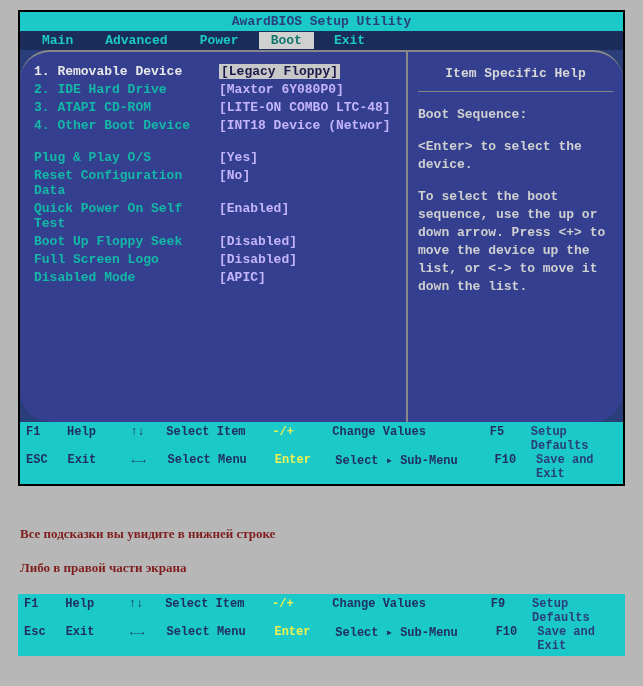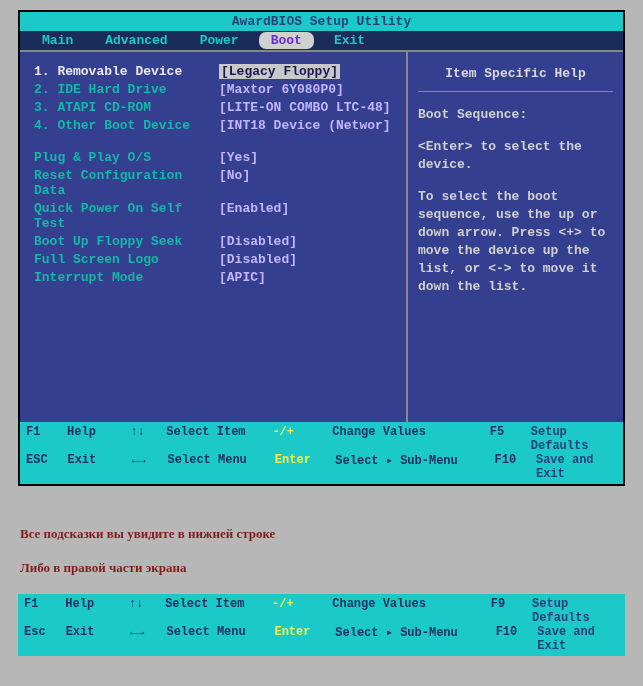--- a/index.html
+++ b/index.html
@@ -27,27 +27,27 @@
       background: #1a2d5a;
       padding: 1px 10px;
     }
     .menu-item {
       color: #1bc9c9;
       padding: 1px 12px;
       margin-right: 8px;
     }
     .menu-item.active {
       background: #d0d0d0;
-      color: #6d28d9;
-      border-radius: 7px;
+      color: #0f766e;
     }
     .content-wrap {
       display: flex;
       background: #343f8f;
       border-top: 2px solid #888;
+      border-radius: 30px;
     }
     .left-panel {
       flex: 1;
       border-right: 2px solid #888;
       padding: 12px 8px 12px 14px;
       min-height: 370px;
     }
     .right-panel {
       width: 215px;
       padding: 8px 10px;
@@ -154,21 +154,21 @@
       </div>
       <div class="boot-row">
         <span class="boot-label cyan">Boot Up Floppy Seek</span>
         <span class="boot-val">[Disabled]</span>
       </div>
       <div class="boot-row">
         <span class="boot-label cyan">Full Screen Logo</span>
         <span class="boot-val">[Disabled]</span>
       </div>
       <div class="boot-row">
-        <span class="boot-label cyan">Interrupt Mode</span>
+        <span class="boot-label cyan">Disabled Mode</span>
         <span class="boot-val">[APIC]</span>
       </div>
     </div>
     <div class="right-panel">
       <div class="help-title">Item Specific Help</div>
       <div class="help-text">
         <p>Boot Sequence:</p>
         <p>&lt;Enter&gt; to select the device.</p>
         <p>To select the boot sequence, use the up or down arrow. Press &lt;+&gt; to move the device up the list, or &lt;-&gt; to move it down the list.</p>
       </div>

